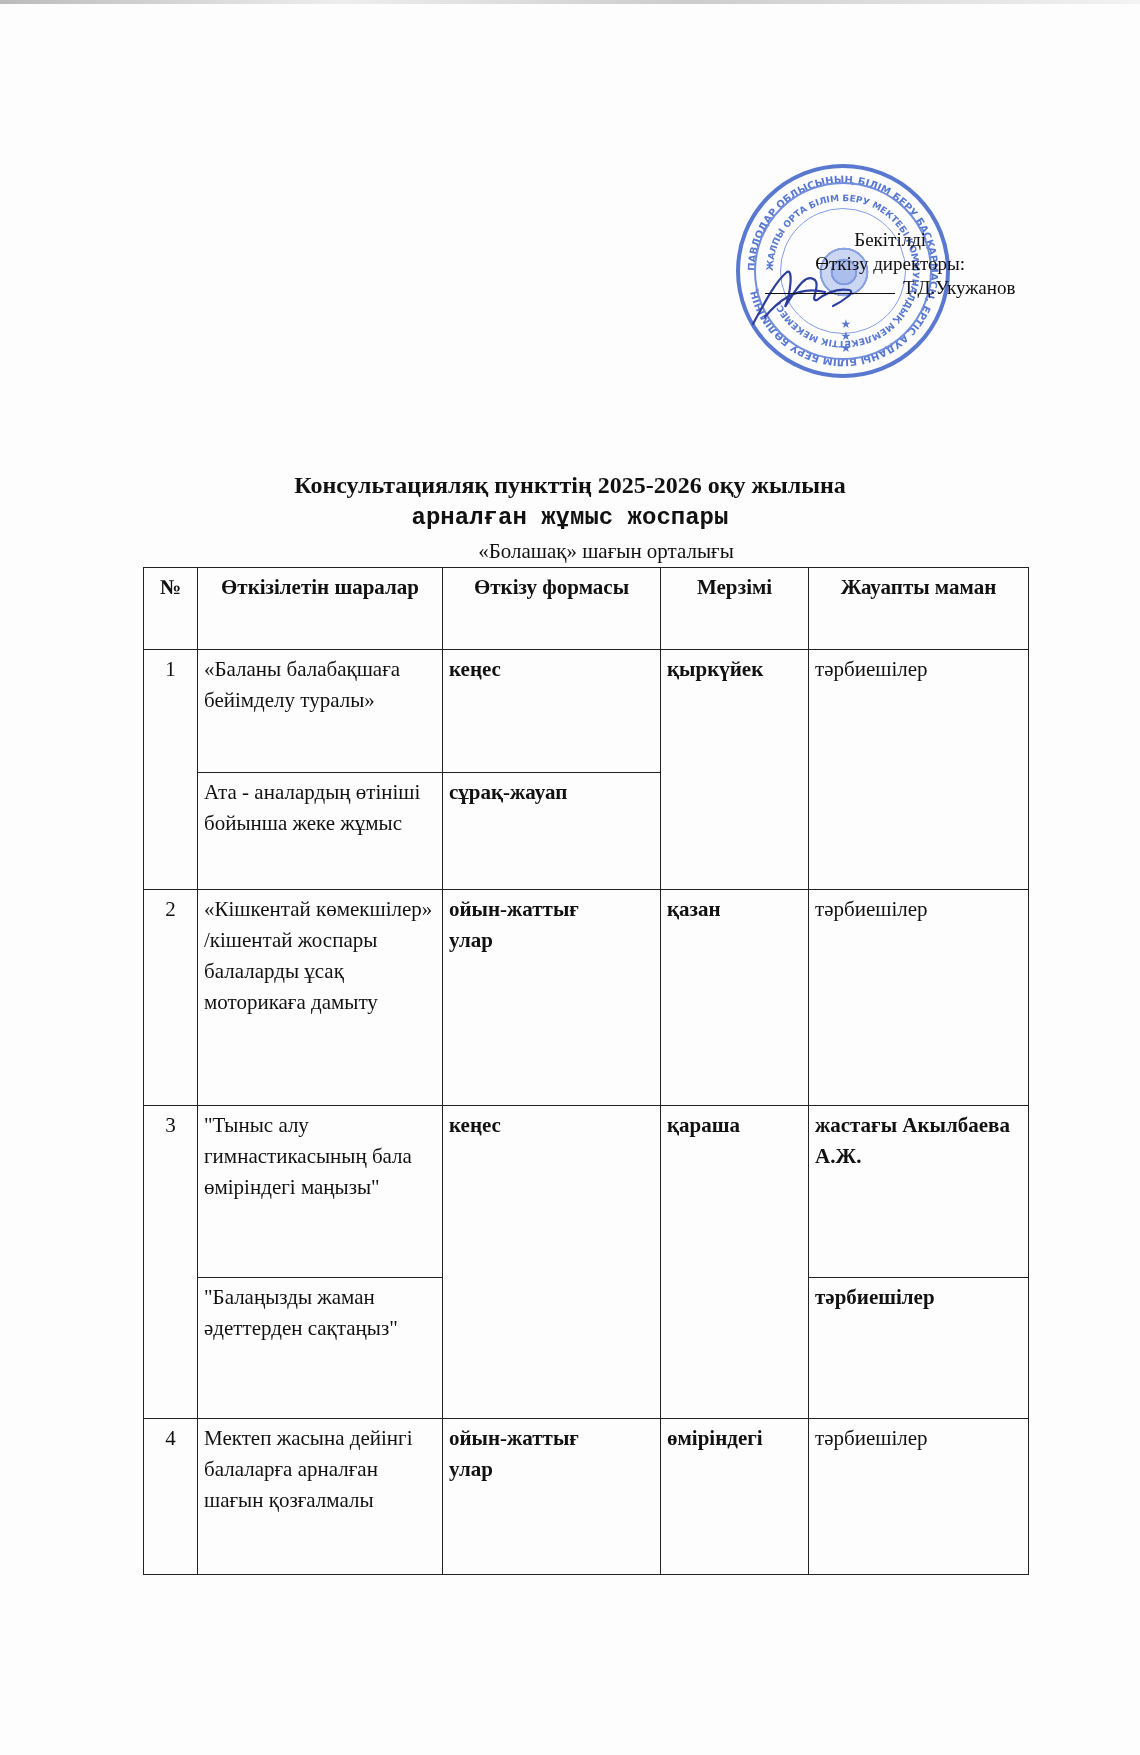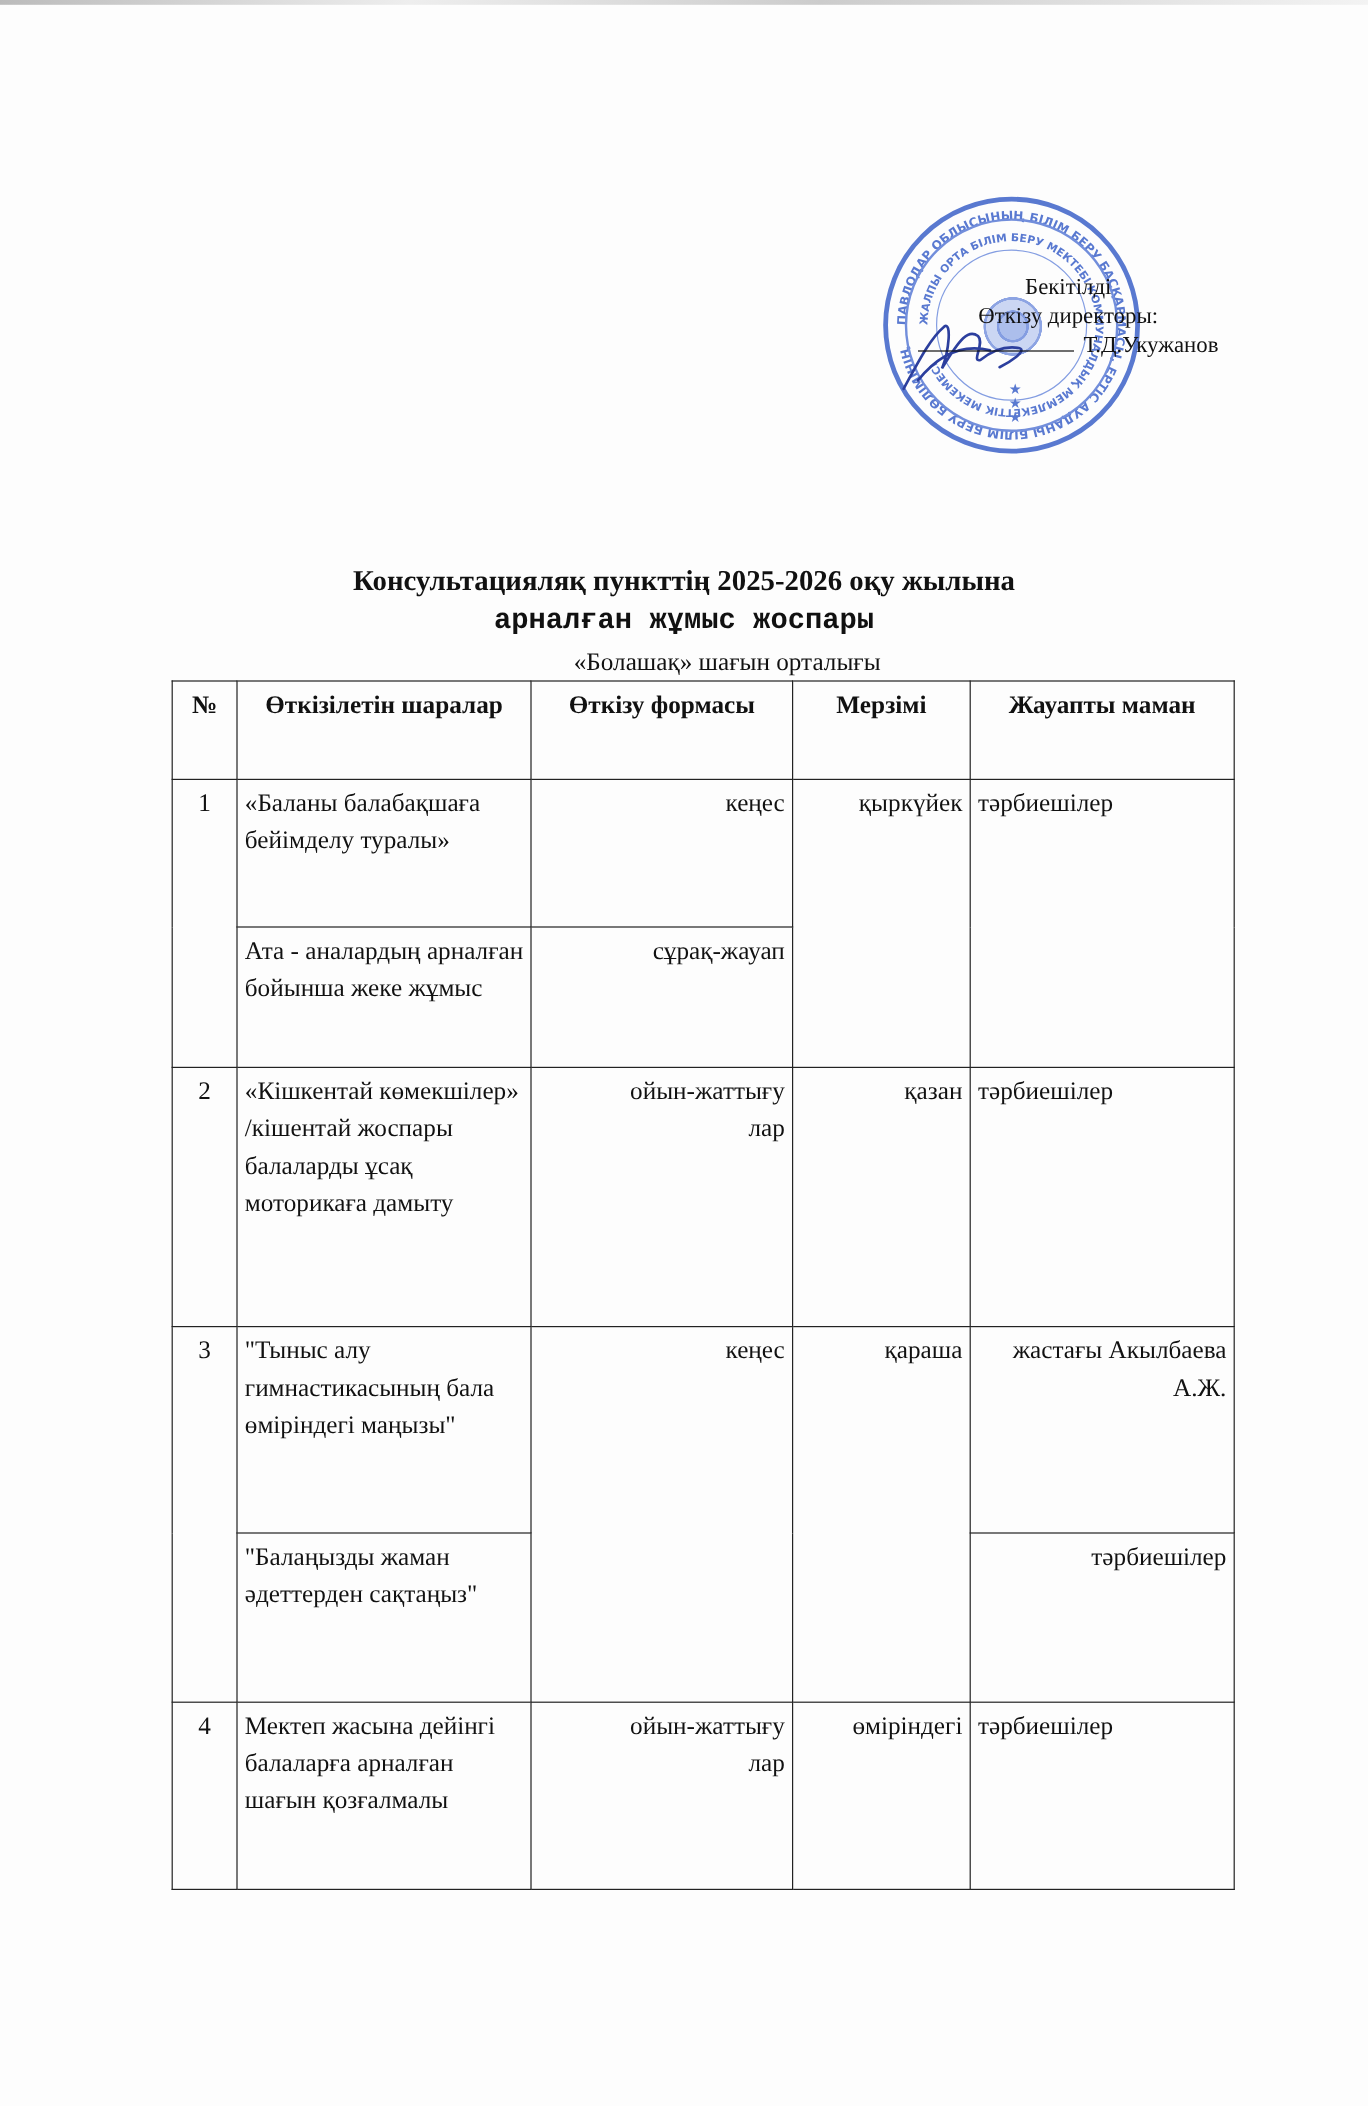--- a/index.html
+++ b/index.html
@@ -28,21 +28,21 @@
     font-size:24px; line-height:30px;
   }
   .subtitle { position:absolute; left:0; width:1140px; text-align:center; font-size:21px; line-height:26px; }
   table.plan {
     position:absolute; left:143px; top:567px; border-collapse:collapse; table-layout:fixed;
     font-size:21px; line-height:31px;
   }
   table.plan td, table.plan th { border:1.5px solid #222; vertical-align:top; padding:4px 6px 0 6px; box-sizing:border-box; }
   table.plan th { font-weight:bold; text-align:center; font-size:21px; line-height:31px; }
   td.num { text-align:center; }
-  td.center { text-align:right; }
+  td.center { text-align:left;font-weight:bold; }
   td.bottom { vertical-align:bottom; padding-bottom:20px; }
 </style>
 </head>
 <body>
 
 <div class="topedge"></div>
 
 <div class="stamp">
   <svg class="arc" viewBox="0 0 206 206">
     <defs>
@@ -94,21 +94,21 @@
   </tr>
 
   <tr style="height:123px">
     <td class="num" rowspan="2">1</td>
     <td> «Баланы балабақшаға бейімделу туралы»</td>
     <td class="center">кеңес</td>
     <td class="center" rowspan="2">қыркүйек</td>
     <td rowspan="2">тәрбиешілер</td>
   </tr>
   <tr style="height:117px">
-    <td>Ата - аналардың арналған бойынша жеке жұмыс</td>
+    <td>Ата - аналардың өтініші бойынша жеке жұмыс</td>
     <td class="center bottom">сұрақ-жауап</td>
   </tr>
 
   <tr style="height:216px">
     <td class="num">2</td>
     <td>«Кішкентай көмекшілер» /кішентай  жоспары балаларды ұсақ моторикаға дамыту</td>
     <td class="center"><span style="display:inline-block;width:130px;word-break:break-all;">ойын-жаттығулар</span></td>
     <td class="center">қазан</td>
     <td>тәрбиешілер</td>
   </tr>

